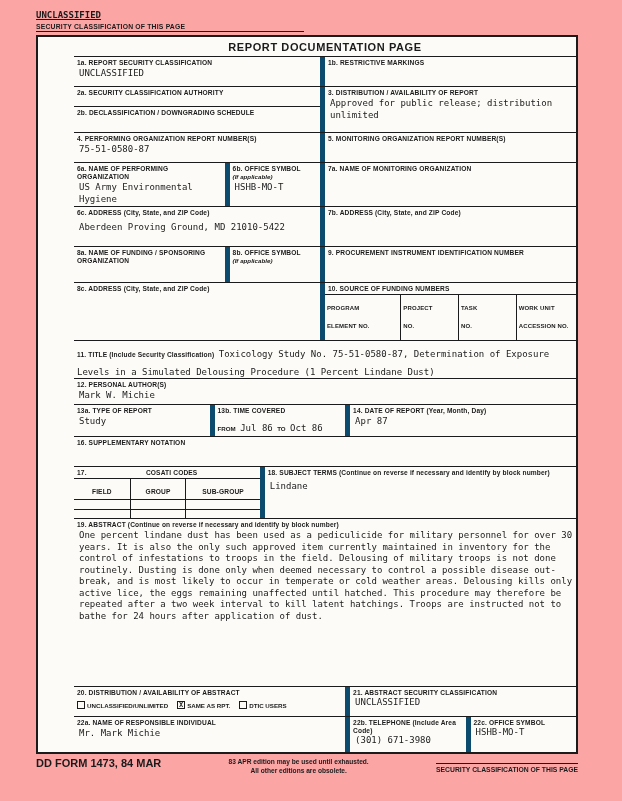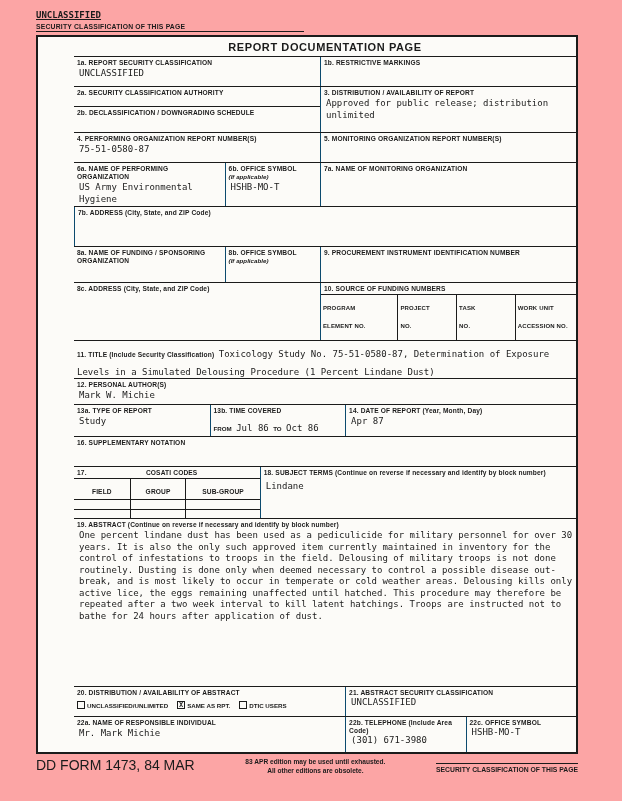--- a/index.html
+++ b/index.html
@@ -26,21 +26,21 @@
 
   .form { width:542px; border:2px solid #1b1b1b; background:#fcfbf8;padding-left:36px; }
 
   .titlerow {
     text-align:center; font-weight:bold; font-size:11px;
     letter-spacing:.6px; padding:4px 0 3px 0;
   }
 
   .row { display:flex; border-top:1px solid #1b1b1b; }
   .cell { position:relative; padding:2px 3px; overflow:hidden; }
-  .bl { border-left:1px solid #0c4a6e; }
+  .bl { border-left:5px solid #0c4a6e; }
   .bt { border-top:1px solid #1b1b1b; }
   .colstack { display:flex; flex-direction:column; }
   .colstack .cell { width:100%; }
 
   .lbl { font-size:6.6px; font-weight:bold; letter-spacing:.15px; line-height:8px; white-space:pre-line; }
   .lbl-it { font-size:6.2px; font-style:italic; font-weight:bold; line-height:7.5px; }
   .val {
     font-family:"DejaVu Sans Mono", monospace;
     font-size:9px; line-height:11.5px; white-space:pre-line; margin:1px 0 0 2px;
   }
@@ -79,21 +79,21 @@
   .cb { display:inline-flex; align-items:center; margin-right:9px; }
   .box {
     width:8px; height:8px; border:1px solid #1b1b1b; margin-right:2px;
     font-size:7px; line-height:7px; text-align:center; font-weight:bold;
     font-family:"DejaVu Sans Mono", monospace; flex:0 0 auto;
   }
   .cb .cbl { font-size:6.2px; font-weight:bold; }
 
   
   .footer { width:542px; display:flex; justify-content:space-between; margin-top:3px; }
-  .f-left { font-size:14px; font-weight:normal; white-space:nowrap; }
+  .f-left { font-size:11px; font-weight:bold; white-space:nowrap; }
   .f-mid { text-align:center; font-size:6.6px; font-weight:bold; line-height:9px; }
   .f-right { font-size:6.8px; font-weight:bold; border-top:1.4px solid #1b1b1b; padding-top:2px; align-self:flex-start; margin-top:6px; }
 </style>
 </head>
 <body>
 
 <div class="page">
 
   <div class="tophead">
     <div class="topclass">UNCLASSIFIED</div>
@@ -150,20 +150,24 @@
         <div class="lbl">6b. OFFICE SYMBOL</div>
         <div class="lbl-it">(If applicable)</div>
         <div class="val">HSHB-MO-T</div>
       </div>
       <div class="cell w51 bl">
         <div class="lbl">7a. NAME OF MONITORING ORGANIZATION</div>
       </div>
     </div>
 
     <div class="row" style="height:40px">
+      <div class="cell w49">
+        <div class="lbl">6c. ADDRESS (City, State, and ZIP Code)</div>
+        <div class="val" style="margin-top:5px">Aberdeen Proving Ground, MD  21010-5422</div>
+      </div>
       <div class="cell w51 bl">
         <div class="lbl">7b. ADDRESS (City, State, and ZIP Code)</div>
       </div>
     </div>
 
     <div class="row" style="height:36px">
       <div class="cell w30">
         <div class="lbl">8a. NAME OF FUNDING / SPONSORING
 ORGANIZATION</div>
       </div>

